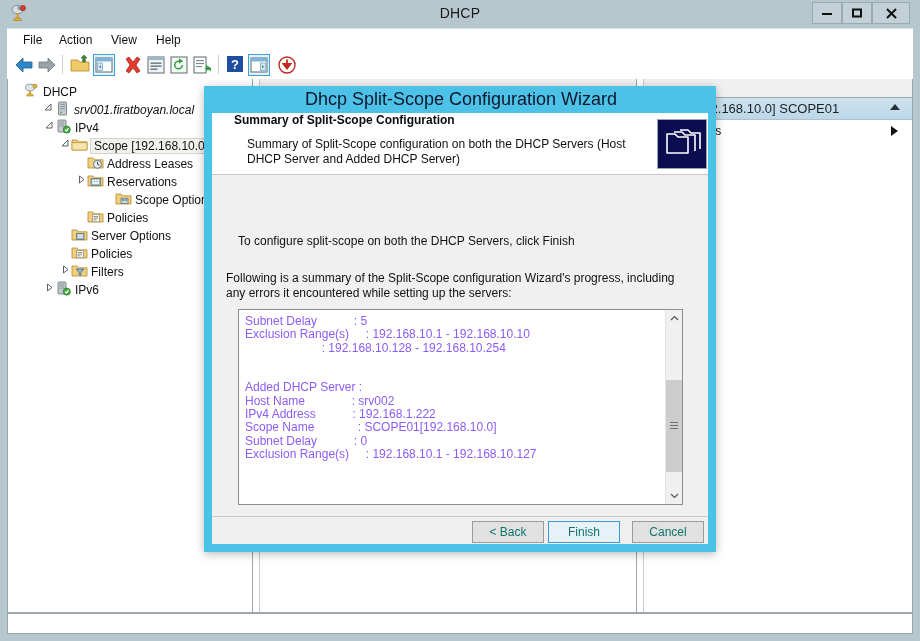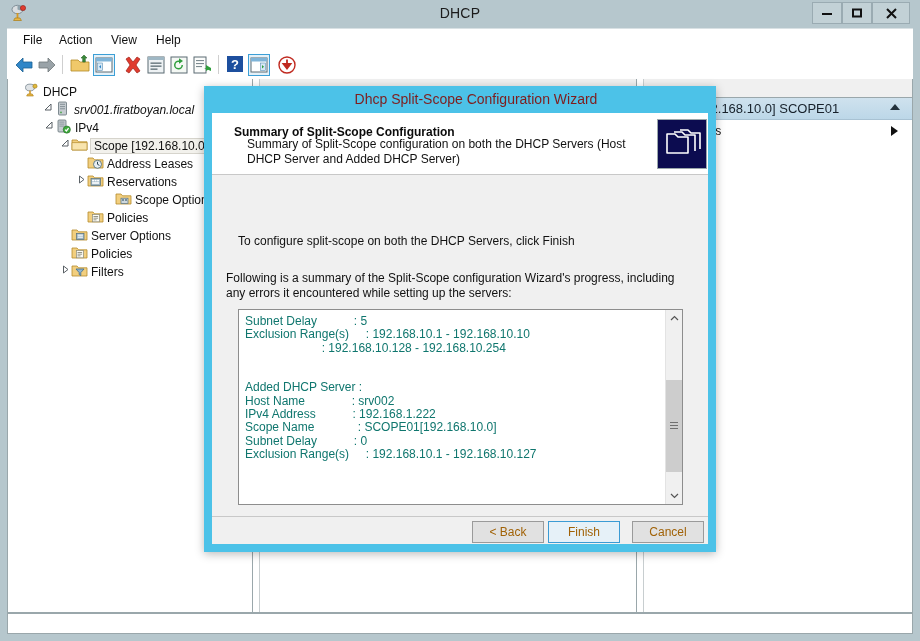--- a/index.html
+++ b/index.html
@@ -274,45 +274,45 @@
   #wizard {
     position: absolute;
     left: 204px; top: 86px;
     width: 512px; height: 466px;
     background: #4cc2e8;
     box-sizing: border-box;
     box-shadow: 0 2px 9px rgba(0,0,0,.28);
   }
   #wizard-title {
     position: absolute;
-    left: 16px; top: 0;
+    left: 1px; top: 0;
     width: 512px; height: 27px;
     line-height: 27px;
     text-align: center;
-    font-size: 14px;
-    color: #7f1d1d;
+    font-size: 18px;
+    color: #0f172a;
   }
   #wizard-body {
     position: absolute;
     left: 8px; top: 27px;
     width: 496px; height: 431px;
     background: #f0f0f0;
     box-sizing: border-box;
   }
   #wiz-head {
     position: absolute;
     left: 0; top: 0;
     width: 496px; height: 62px;
     background: #ffffff;
     border-bottom: 1px solid #c8c8c8;
     box-sizing: border-box;
   }
   #wiz-head-title {
     position: absolute;
-    left: 22px; top: 12px;
+    left: 22px; top: 0;
     font-size: 12px;
     font-weight: bold;
     color: #0b0b0b;
   }
   #wiz-head-sub {
     position: absolute;
     left: 35px; top: 24px;
     width: 400px;
     font-size: 12px;
     color: #111;
@@ -344,21 +344,21 @@
     background: #ffffff;
     border: 1px solid #8d8d8d;
     box-sizing: border-box;
     overflow: hidden;
   }
   #wiz-textcontent {
     position: absolute;
     left: 6px; top: 5px;
     width: 410px;
     font-size: 12px;
-    color: #0f766e;
+    color: #8b5cf6;
     line-height: 13.3px;
     white-space: pre;
   }
   
   #wiz-scroll {
     position: absolute;
     right: 0; top: 0;
     width: 17px; height: 194px;
     background: #f0f0f0;
     border-left: 1px solid #e3e3e3;
@@ -402,21 +402,21 @@
     background: #c8c8c8;
   }
   .wiz-btn {
     position: absolute;
     top: 408px;
     width: 72px; height: 22px;
     background: #e1e1e1;
     border: 1px solid #9a9a9a;
     box-sizing: border-box;
     font-size: 12px;
-    color: #a16207;
+    color: #0f766e;
     display: flex;
     align-items: center;
     justify-content: center;
     cursor: default;
     font-family: "Liberation Sans", sans-serif;
   }
   #btn-back { left: 260px; }
   #btn-finish {
     left: 336px;
     border: 1px solid #3b9bd4;
@@ -618,20 +618,30 @@
                 <rect x="6.5" y="7" width="4.6" height="0.9" fill="#8a8a7a"></rect>
                 <rect x="6.5" y="8.7" width="4.6" height="0.9" fill="#8a8a7a"></rect>
                 <rect x="6.5" y="10.4" width="3" height="0.9" fill="#8a8a7a"></rect>
               </svg></span><span class="tree-label">Policies</span></div>
           <div class="tree-row" style="padding-left: 51px;"><span class="twisty"><svg width="9" height="9" viewBox="0 0 9 9">
                 <path d="M2.5 1 L7 4.5 L2.5 8 Z" fill="none" stroke="#5a6166" stroke-width="1"></path>
               </svg></span><span class="tree-ico"><svg width="17" height="15" viewBox="0 0 17 15">
                 <path d="M1 3 L6 3 L7.6 4.8 L16 4.8 L16 13 L1 13 Z" fill="#f2cf7f" stroke="#b58c2b" stroke-width="0.8"></path>
                 <path d="M5 6 L13 6 L9.8 9.6 L9.8 12.6 L8.2 11.6 L8.2 9.6 Z" fill="#8fb6d2" stroke="#3f6a8c" stroke-width="0.8"></path>
               </svg></span><span class="tree-label">Filters</span></div>
+          <div class="tree-row" style="padding-left: 35px;"><span class="twisty"><svg width="9" height="9" viewBox="0 0 9 9">
+                <path d="M2.5 1 L7 4.5 L2.5 8 Z" fill="none" stroke="#5a6166" stroke-width="1"></path>
+              </svg></span><span class="tree-ico"><svg width="17" height="15" viewBox="0 0 17 15">
+                <rect x="3" y="1" width="8" height="12" rx="1" fill="#c6ccd1" stroke="#66737a" stroke-width="0.8"></rect>
+                <rect x="4.4" y="2.6" width="5" height="1" fill="#8b969c"></rect>
+                <rect x="4.4" y="4.6" width="5" height="1" fill="#8b969c"></rect>
+                <rect x="4.4" y="6.6" width="5" height="1" fill="#8b969c"></rect>
+                <circle cx="11.8" cy="10.6" r="3.6" fill="#3ea93e" stroke="#236d23" stroke-width="0.6"></circle>
+                <path d="M10.1 10.6 L11.4 12 L13.6 9.2" stroke="#fff" stroke-width="1.3" fill="none"></path>
+              </svg></span><span class="tree-label">IPv6</span></div>
         </div>
     </div>
 
     <div id="splitter-1"></div>
 
     <div id="list-pane">
       <div id="list-header"></div>
     </div>
 
     <div id="splitter-2"></div>

